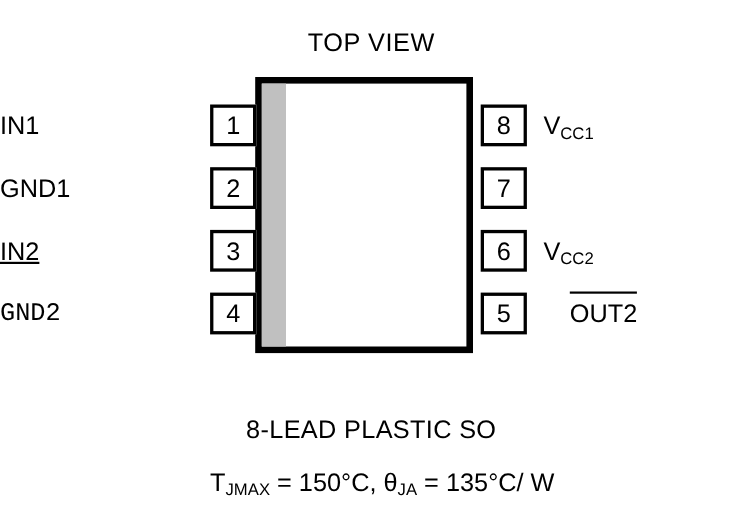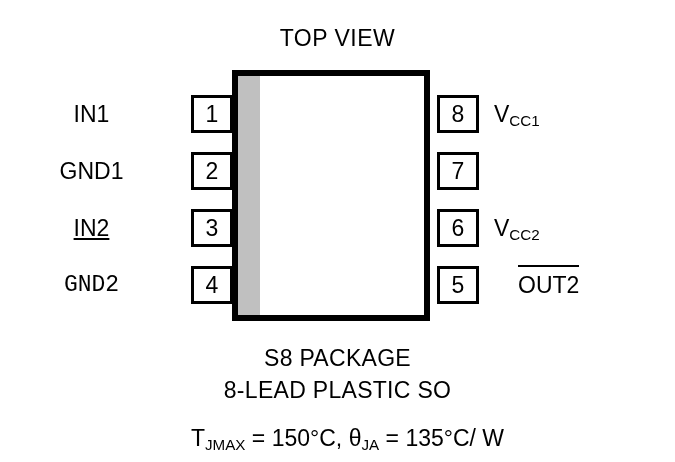--- a/index.html
+++ b/index.html
@@ -99,21 +99,21 @@
   
   .pin-label {
     position: absolute;
     font-size: 23px;
     line-height: 38px;
     white-space: nowrap;
   }
   .pin-label.left {
     left: 0px;
     width: 183px;
-    text-align: center;
+    text-align: left;
   }
   .pin-label.right {
     left: 494px;
     width: 181px;
     text-align: left;
   }
   .pin-label sub {
     font-size: 0.66em;
     vertical-align: baseline;
     position: relative;
@@ -165,20 +165,19 @@
 
 
   <div class="pin-label right" style="top:193px;">
     <span>V</span><sub>CC2</sub>
   </div>
 
   <div class="pin-label right" style="top:250px;">
     <span class="overline">OUT2</span>
   </div>
 
-  <div class="caption l1">S8 PACKAGE</div>
   <div class="caption l2">8-LEAD PLASTIC SO</div>
 
   <div class="thermal">
     <span>T</span><sub>JMAX</sub><span> = 150°C, </span><span>θ</span><sub>JA</sub><span> = 135°C/ W</span>
   </div>
 
 </div>
 
 </body></html>

